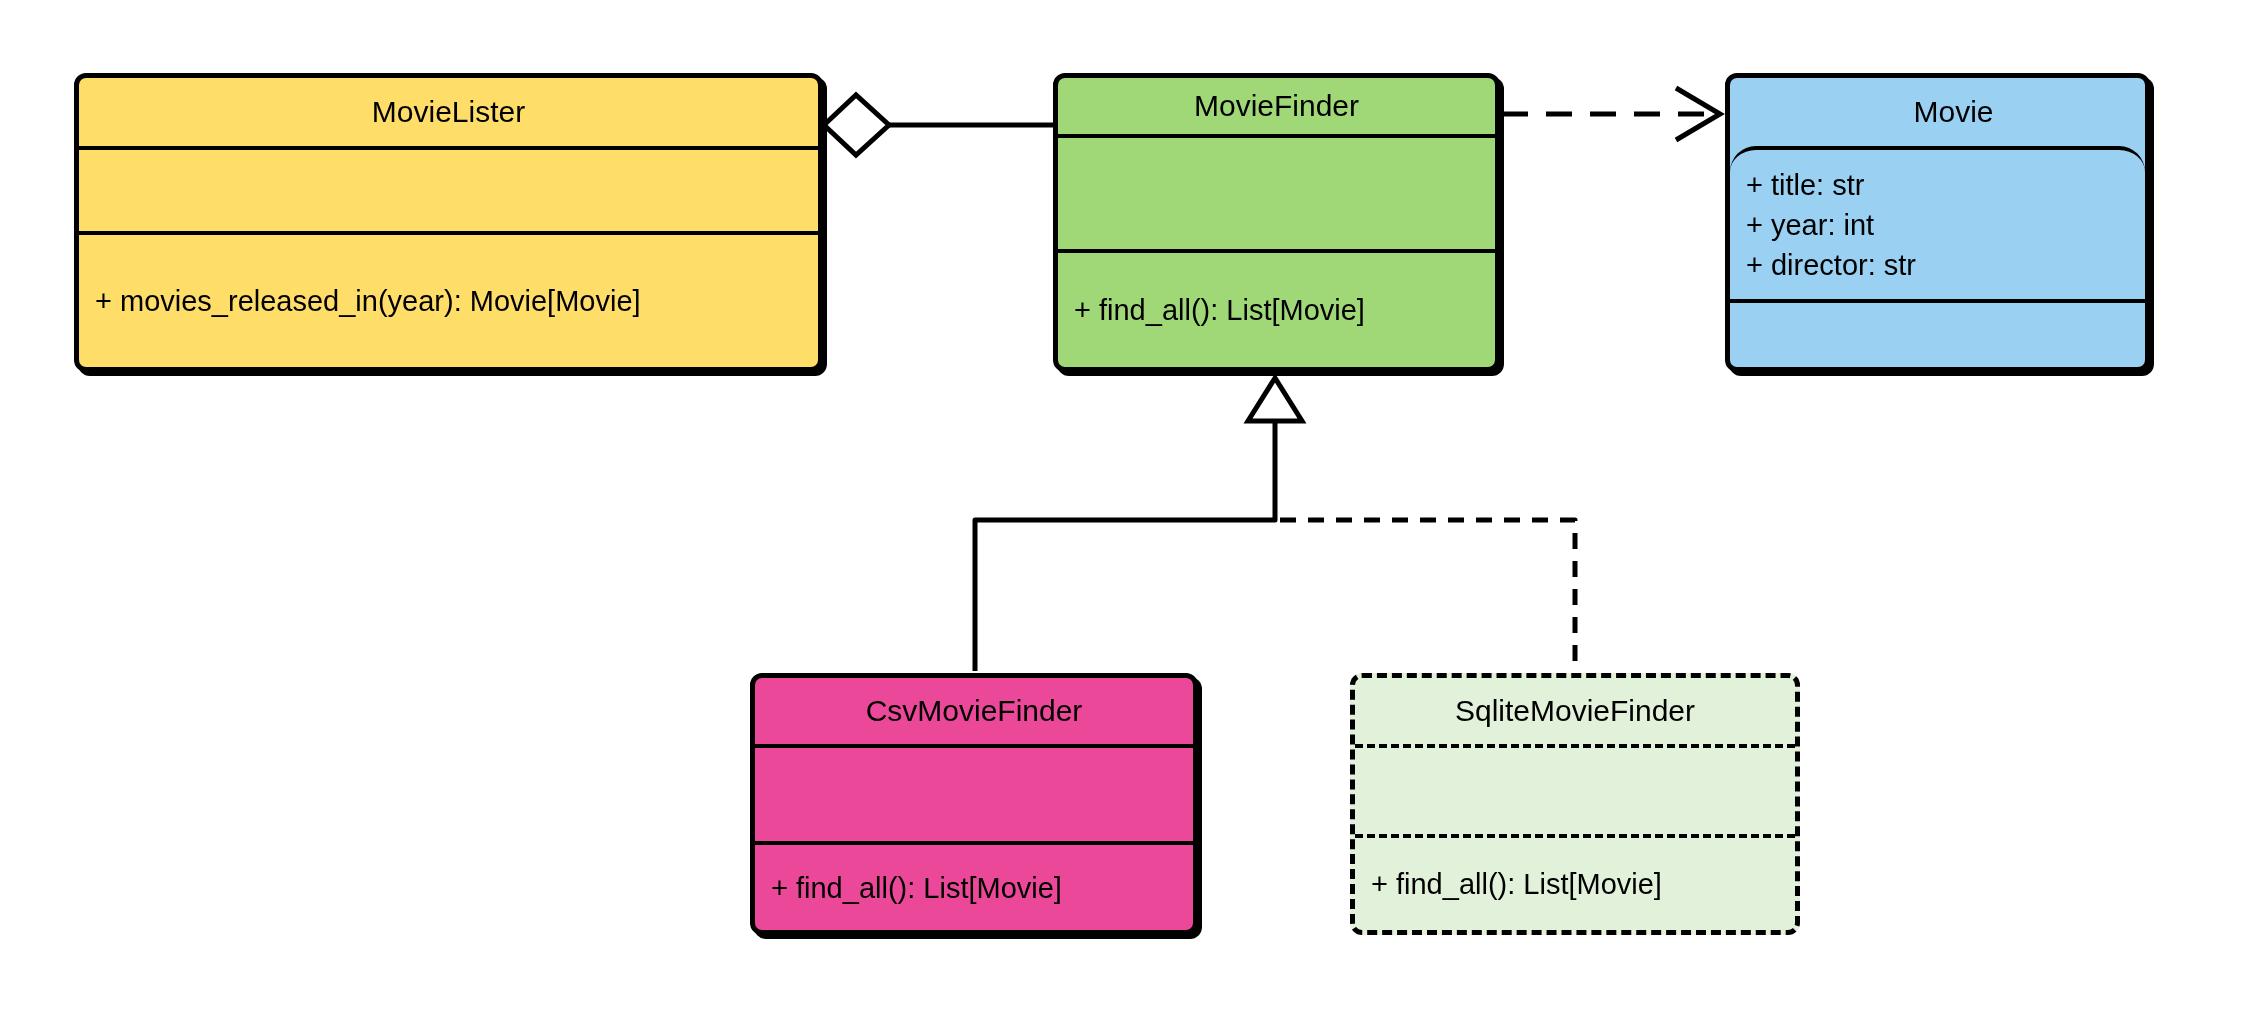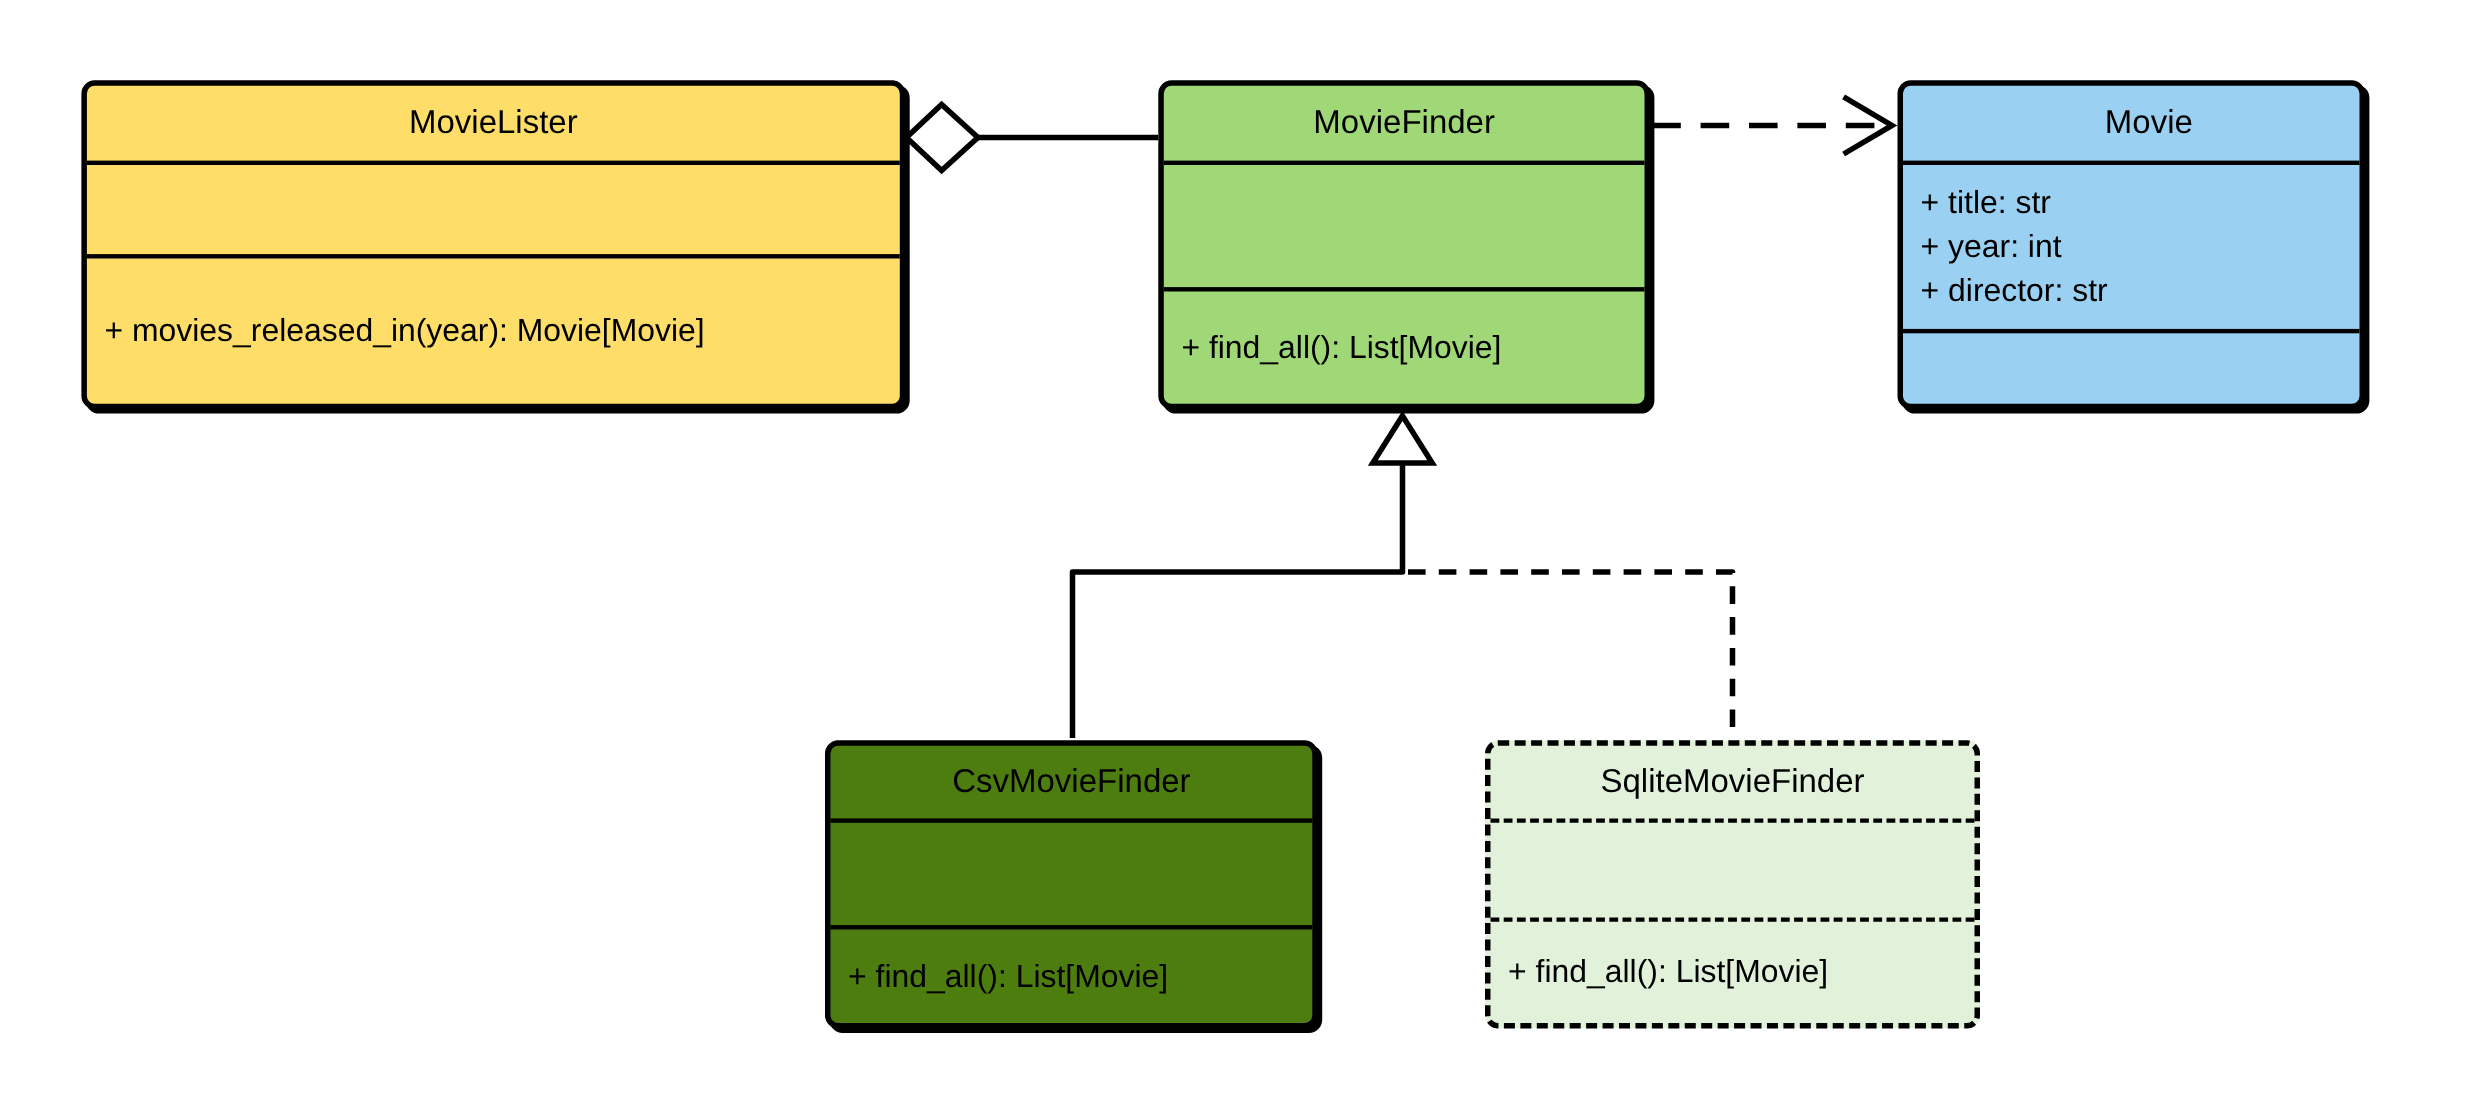--- a/index.html
+++ b/index.html
@@ -86,38 +86,38 @@
 
   <div class="uml-class solid" style="left: 74px; top: 73px; width: 749px; height: 299px; background-color: rgb(255, 221, 105);">
     <div class="uml-title" style="height:68px;">MovieLister</div>
     <div class="uml-section" style="height:85px;"></div>
     <div class="uml-section grow">
       <div class="member">+ movies_released_in(year): Movie[Movie]</div>
     </div>
   </div>
 
   <div class="uml-class solid" style="left: 1053px; top: 73px; width: 447px; height: 299px; background-color: rgb(160, 216, 119);">
-    <div class="uml-title" style="height:68px;">MovieFinder</div>
+    <div class="uml-title" style="height:56px;">MovieFinder</div>
     <div class="uml-section" style="height:115px;"></div>
     <div class="uml-section grow">
       <div class="member">+ find_all(): List[Movie]</div>
     </div>
   </div>
 
   <div class="uml-class solid" style="left: 1725px; top: 73px; width: 425px; height: 299px; background-color: rgb(154, 209, 242);">
     <div class="uml-title" style="height:68px;padding-left:32px;">Movie</div>
-    <div class="uml-section" style="height:153px;">
+    <div class="uml-section" style="height:153px;border-radius:26px;">
       <div class="member">+ title: str</div>
       <div class="member">+ year: int</div>
       <div class="member">+ director: str</div>
     </div>
     <div class="uml-section grow"></div>
   </div>
 
-  <div class="uml-class solid" style="left: 750px; top: 673px; width: 448px; height: 262px; background-color: #4d7c0f;">
+  <div class="uml-class solid" style="left: 750px; top: 673px; width: 448px; height: 262px; background-color: #ec4899;">
     <div class="uml-title" style="height:66px;">CsvMovieFinder</div>
     <div class="uml-section" style="height:97px;"></div>
     <div class="uml-section grow">
       <div class="member">+ find_all(): List[Movie]</div>
     </div>
   </div>
 
   <div class="uml-class dashed" style="left: 1350px; top: 673px; width: 450px; height: 262px; background-color: rgb(226, 241, 218); justify-content: flex-end;">
     <div class="uml-title" style="height:66px;">SqliteMovieFinder</div>
     <div class="uml-section" style="height:90px;"></div>

